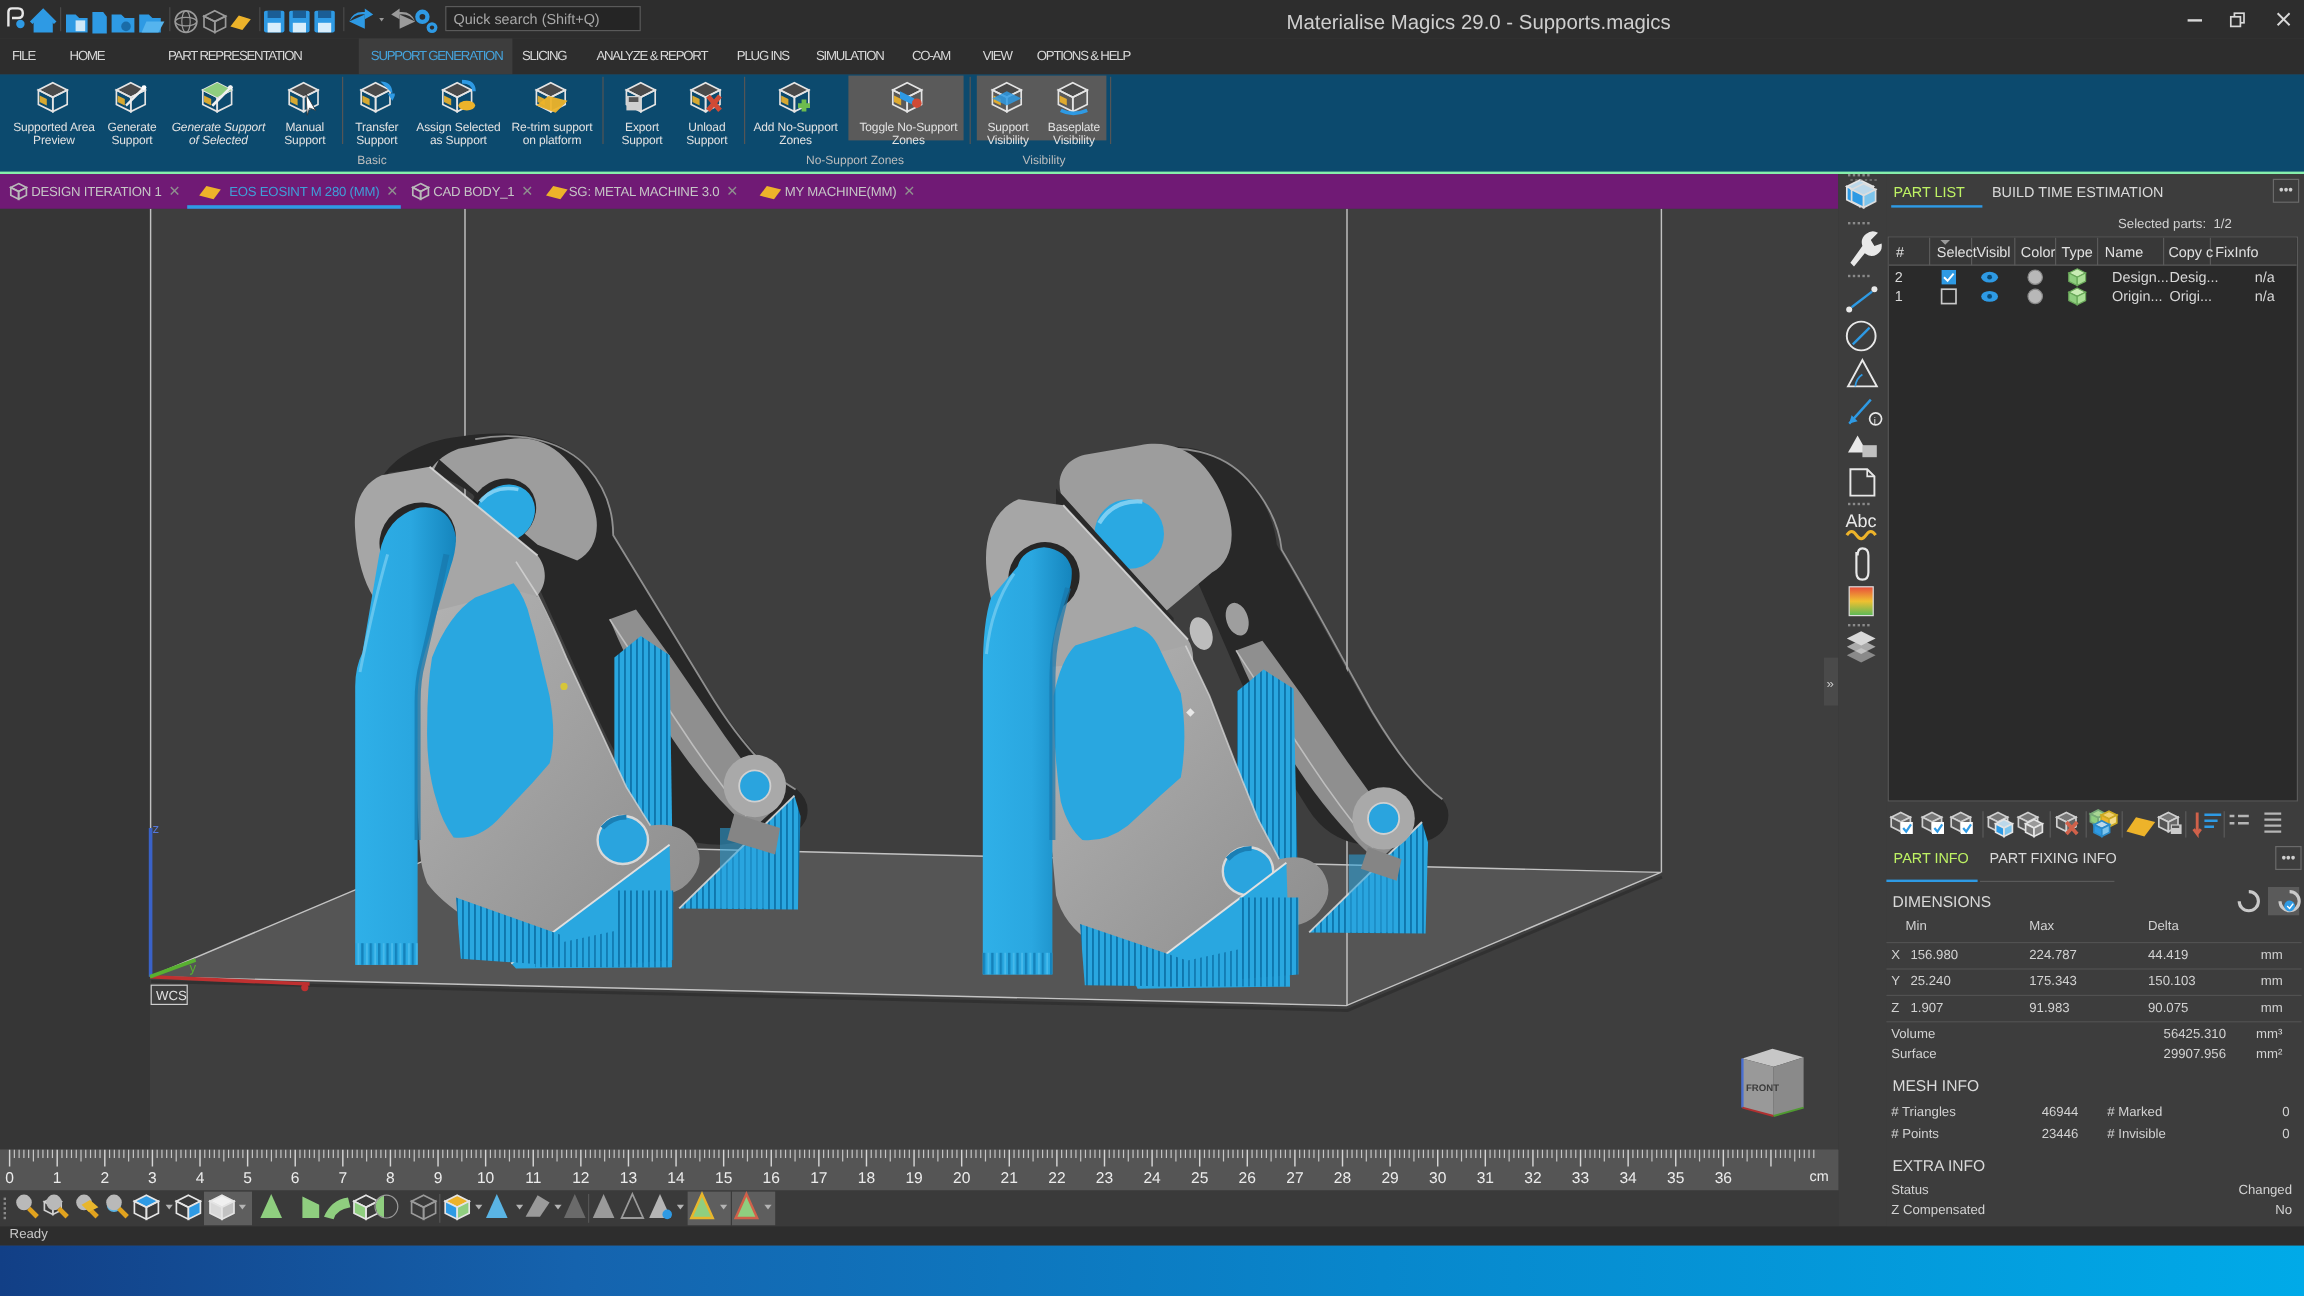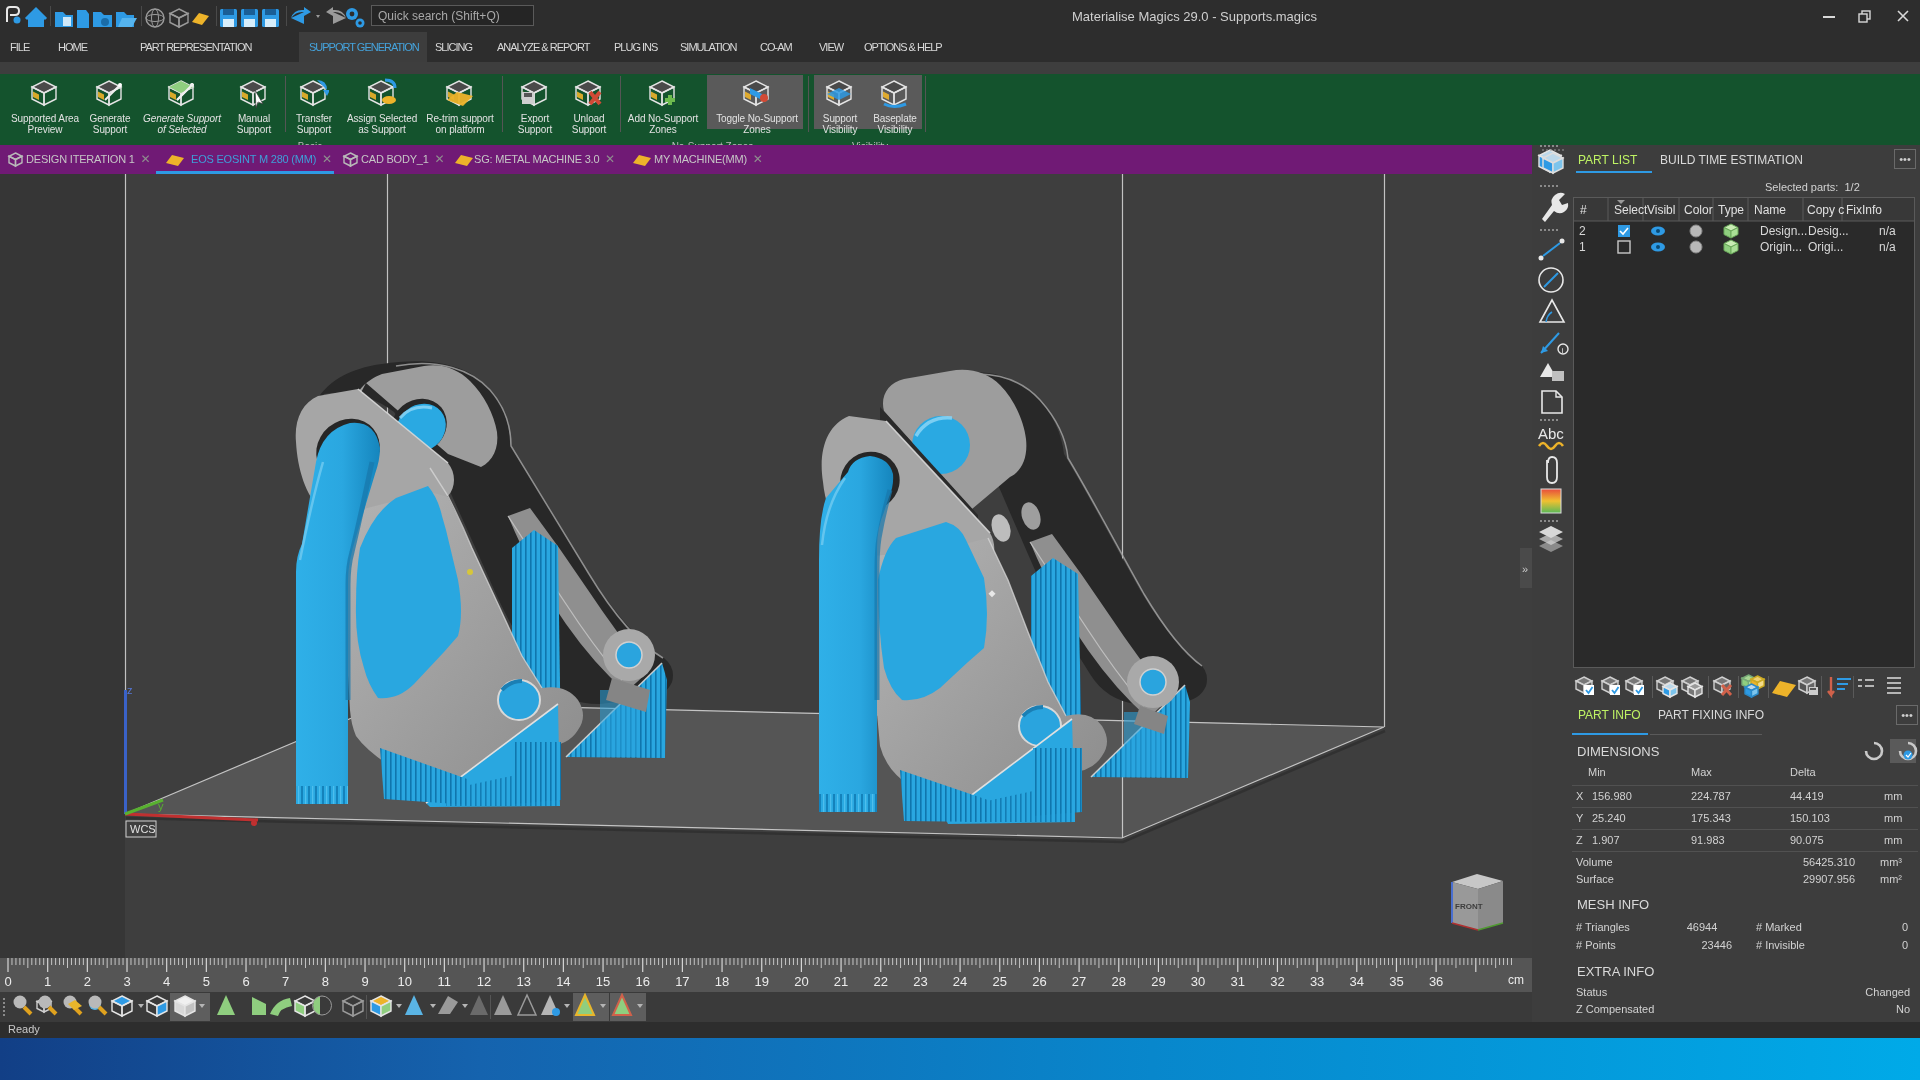--- a/index.html
+++ b/index.html
@@ -3,30 +3,30 @@
 <meta charset="utf-8">
 <style>
 * { margin:0; padding:0; box-sizing:border-box; }
 html,body { width:1920px; height:1080px; overflow:hidden; background:#3e3e3e;
   font-family:"Liberation Sans", sans-serif; }
 #app { position:absolute; left:0; top:0; width:1920px; height:1080px; }
 .abs { position:absolute; }
 
 
 #titlebar { left:0; top:0; width:1920px; height:32px; background:#2d2d2d; }
-#titlebar .title { position:absolute; left:1072px; top:9px; font-size:13px; color:#cfcfcf; }
+#titlebar .title { position:absolute; left:1072px; top:9px; font-size:17px; color:#cfcfcf; }
 
 
 #menubar { left:0; top:32px; width:1920px; height:30px; background:#2d2d2d; }
 .menu { position:absolute; top:9px; font-size:11px; color:#d8d8d8; letter-spacing:-1px; }
 #mtab { position:absolute; left:299px; top:0; width:128px; height:30px; background:#3d3d3d; }
 .menu.active { color:#45a3dc; }
 
 
-#ribbon { left:0; top:74px; width:1920px; height:83px; background:#14532d; border-bottom:5px solid #86efac; }
+#ribbon { left:0; top:62px; width:1920px; height:83px; background:#0c4a6e; border-bottom:2px solid #86efac; }
 .rbtn { position:absolute; top:4px; text-align:center; color:#e2e2e2; font-size:10px; line-height:11px; letter-spacing:-0.1px; }
 .rbtn svg { display:block; margin:0 auto 3px auto; }
 .rhl { position:absolute; top:1px; height:54px; background:#5a5a5a; }
 .rsep { position:absolute; top:2px; width:1px; height:56px; background:#555555; }
 .rgrp { position:absolute; top:67px; font-size:10px; color:#bdbdbd; text-align:center; }
 
 
 #tabbar { left:0; top:145px; width:1532px; height:29px; background:#701a75; }
 .dtab { position:absolute; top:0; height:29px; font-size:11px; color:#c6c6c6; letter-spacing:-0.2px; }
 .dtab .x { color:#8f8f8f; font-size:12px; }
@@ -757,21 +757,21 @@
         <div class="abs" style="left:40px;top:706px;width:346px;height:1px;background:#515151;"></div>
         <div class="abs" style="left:40px;top:640px;width:346px;height:1px;background:#515151;"></div>
         <span class="rp-txt" style="left:44px;top:711px;">Volume</span>
         <span class="rp-txt" style="left:230px;top:711px;width:93px;text-align:right;">56425.310</span>
         <span class="rp-txt" style="left:330px;top:711px;width:40px;text-align:right;">mm³</span>
         <span class="rp-txt" style="left:44px;top:728px;">Surface</span>
         <span class="rp-txt" style="left:230px;top:728px;width:93px;text-align:right;">29907.956</span>
         <span class="rp-txt" style="left:330px;top:728px;width:40px;text-align:right;">mm²</span>
         <span class="rp-hdr" style="left:45px;top:752px;font-size:13px;">MESH INFO</span>
         <span class="rp-txt" style="left:44px;top:776px;"># Triangles</span>
-        <span class="rp-txt" style="left:140px;top:776px;width:60px;text-align:center;">46944</span>
+        <span class="rp-txt" style="left:140px;top:776px;width:60px;text-align:right;">46944</span>
         <span class="rp-txt" style="left:224px;top:776px;"># Marked</span>
         <span class="rp-txt" style="left:340px;top:776px;width:36px;text-align:right;">0</span>
         <span class="rp-txt" style="left:44px;top:794px;"># Points</span>
         <span class="rp-txt" style="left:140px;top:794px;width:60px;text-align:right;">23446</span>
         <span class="rp-txt" style="left:224px;top:794px;"># Invisible</span>
         <span class="rp-txt" style="left:340px;top:794px;width:36px;text-align:right;">0</span>
         <span class="rp-hdr" style="left:45px;top:819px;font-size:13px;">EXTRA INFO</span>
         <span class="rp-txt" style="left:44px;top:841px;">Status</span>
         <span class="rp-txt" style="left:280px;top:841px;width:98px;text-align:right;">Changed</span>
         <span class="rp-txt" style="left:44px;top:858px;">Z Compensated</span>

